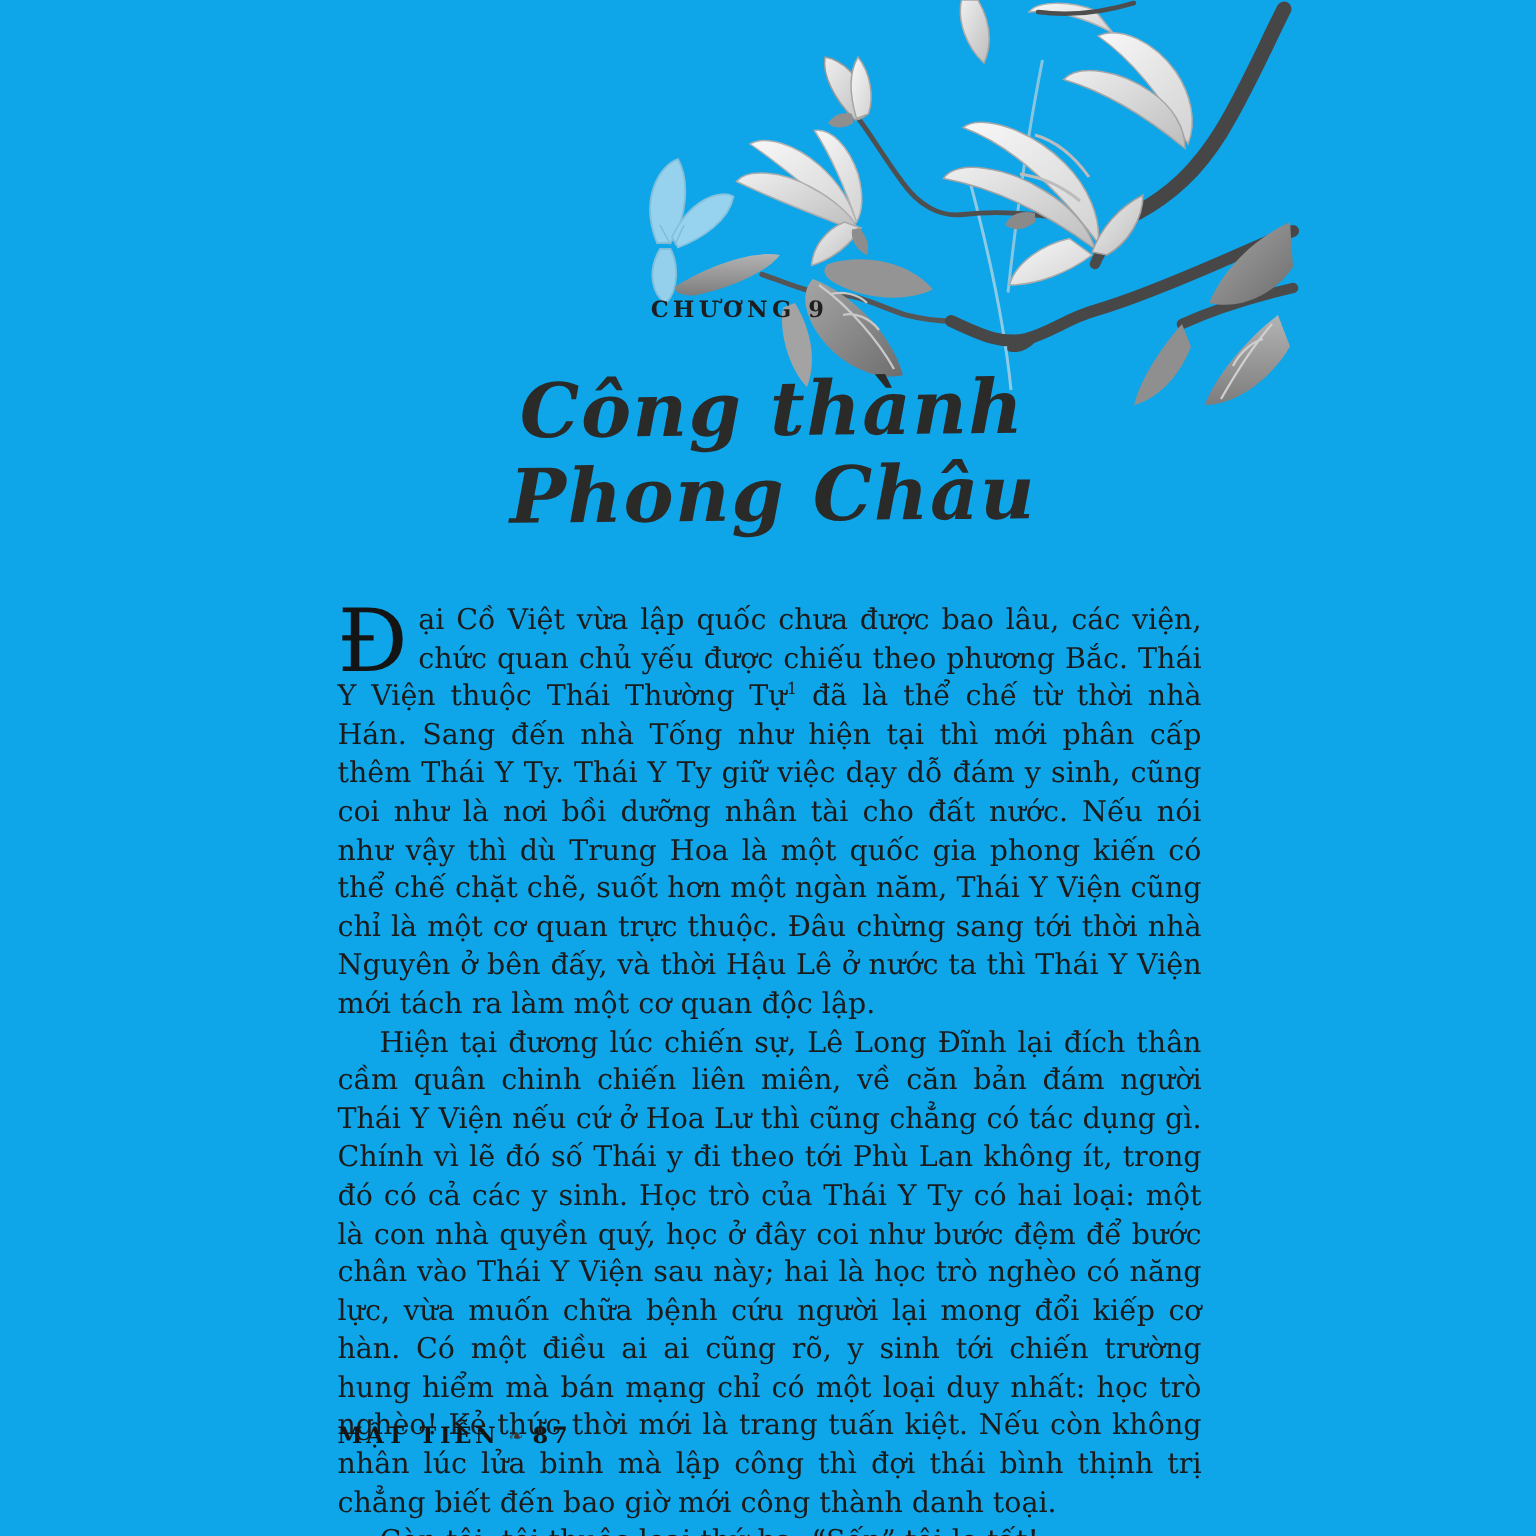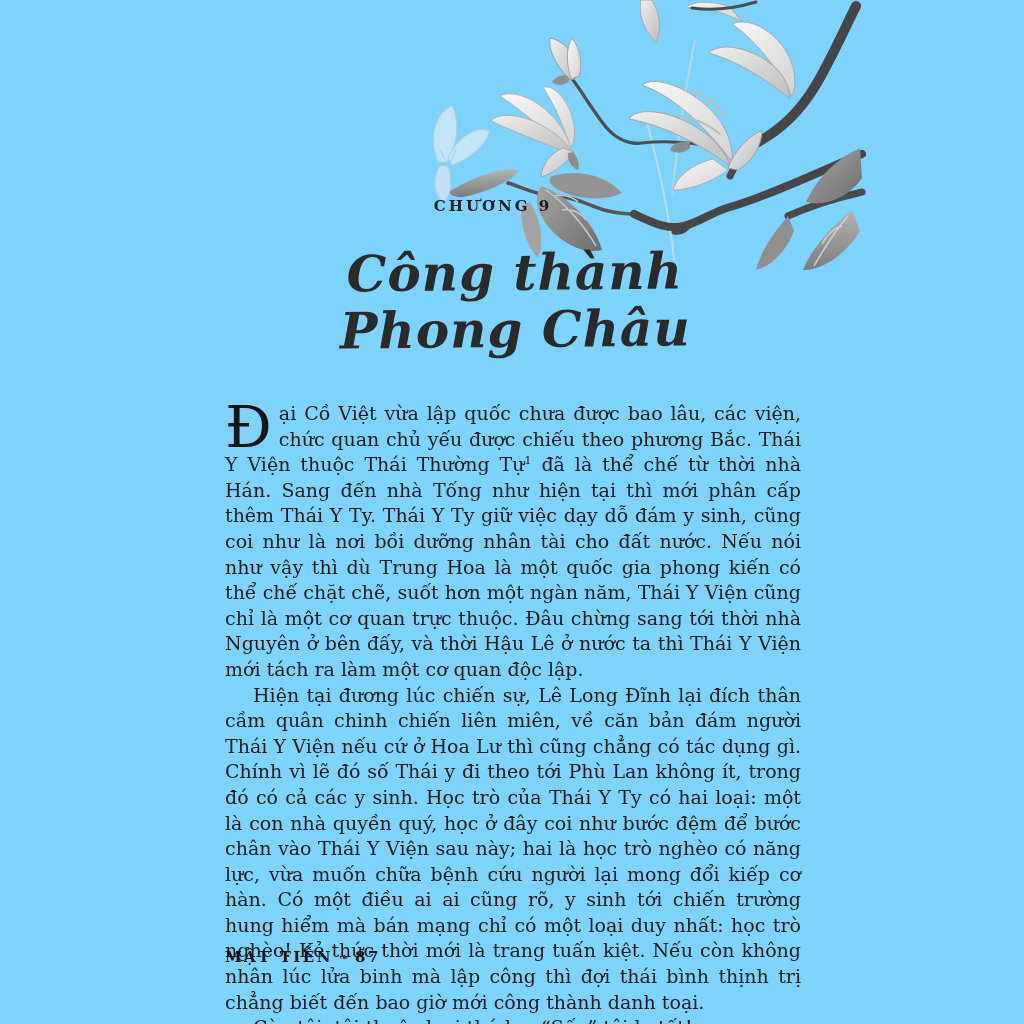--- a/index.html
+++ b/index.html
@@ -1,18 +1,18 @@
 <!DOCTYPE html>
 <html><head>
 <meta charset="utf-8">
 <style>
   html,body{margin:0;padding:0;background:#e8e8e8;}
   .page{
     position:relative;width:1024px;height:1024px;margin:0 auto;
-    background:#7dd3fc;overflow:hidden;
+    background:#0ea5e9;overflow:hidden;
     font-family:"DejaVu Serif","Liberation Serif",serif;color:#1b1b1b;
   }
   
   .illus{position:absolute;left:390px;top:0;width:480px;height:280px;z-index:1;}
   
   .chapter{
     position:absolute;top:197px;left:225px;width:536px;z-index:2;
     text-align:center;font-size:15px;font-weight:bold;letter-spacing:3px;color:#1e1e1e;
   }
   

